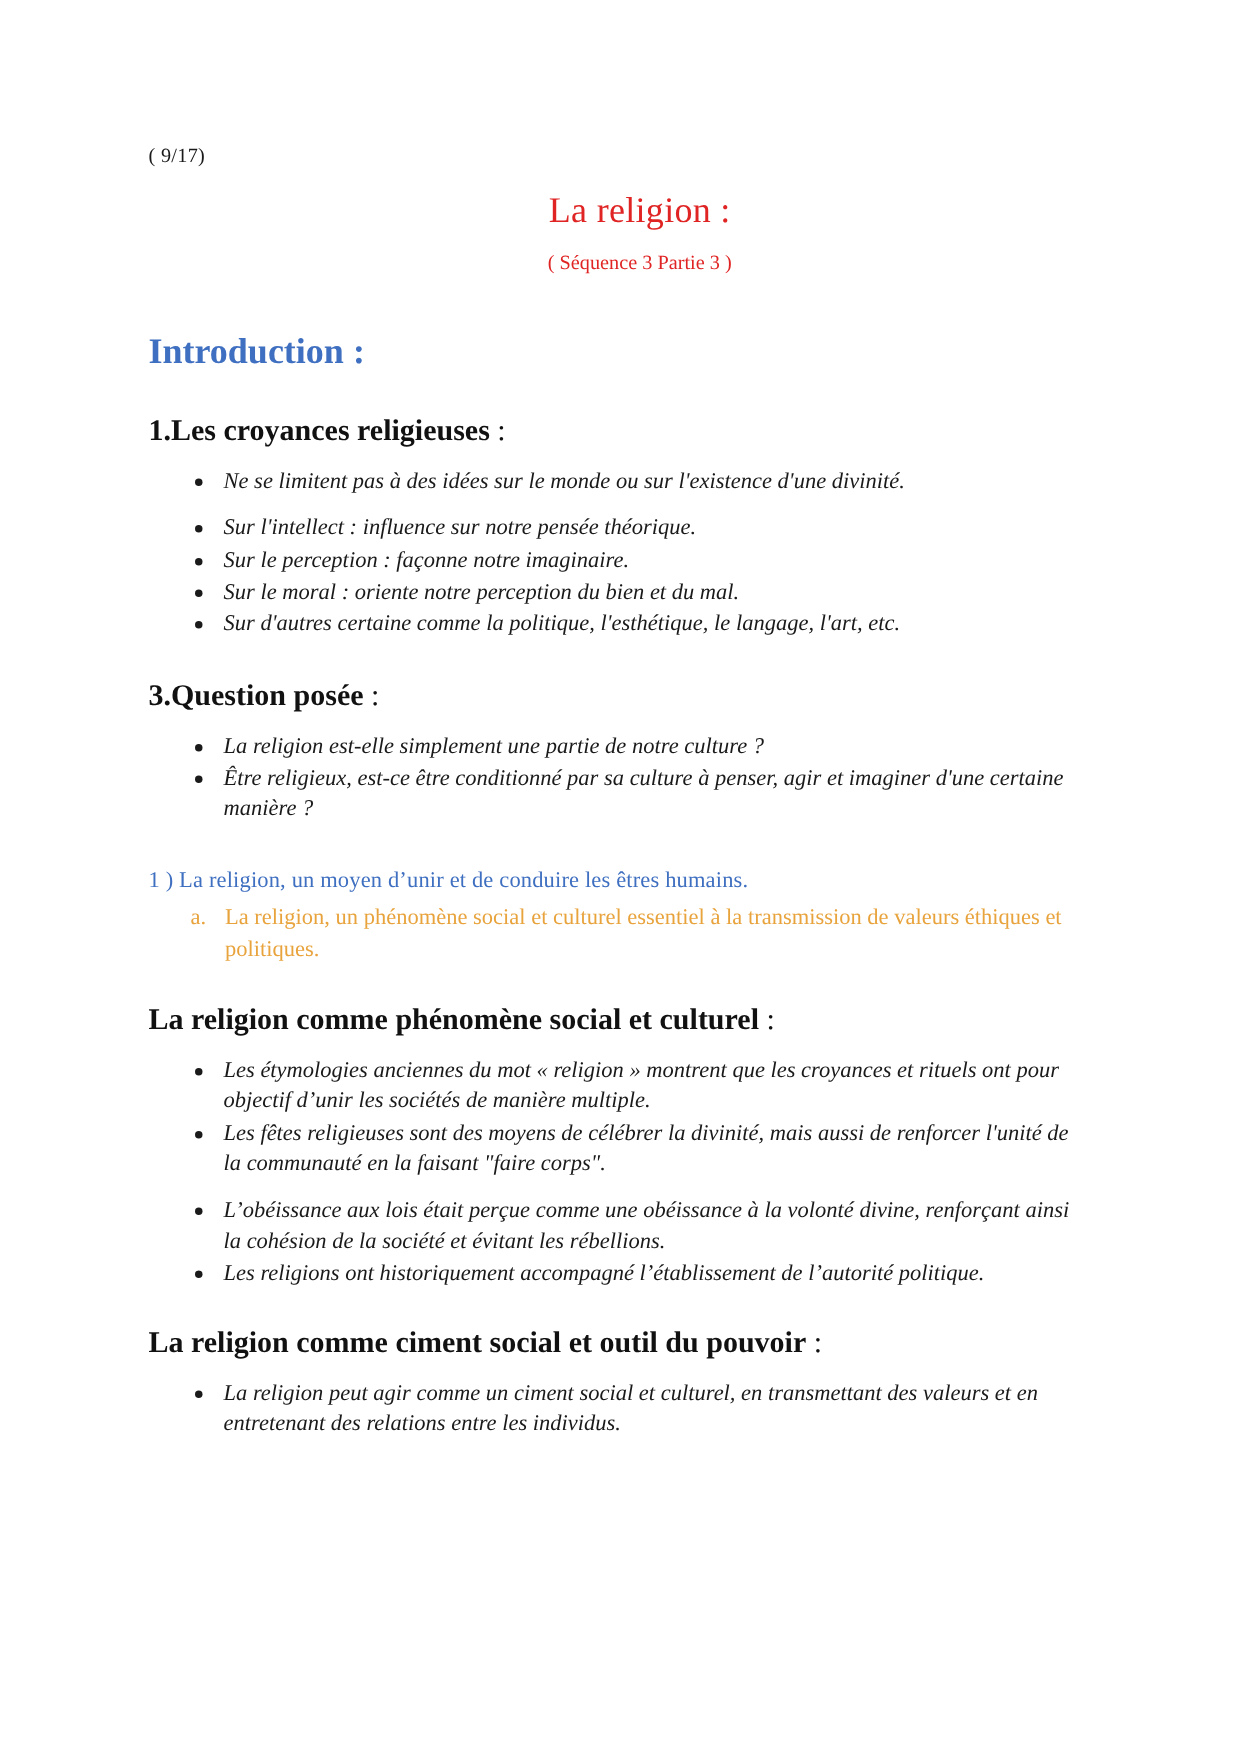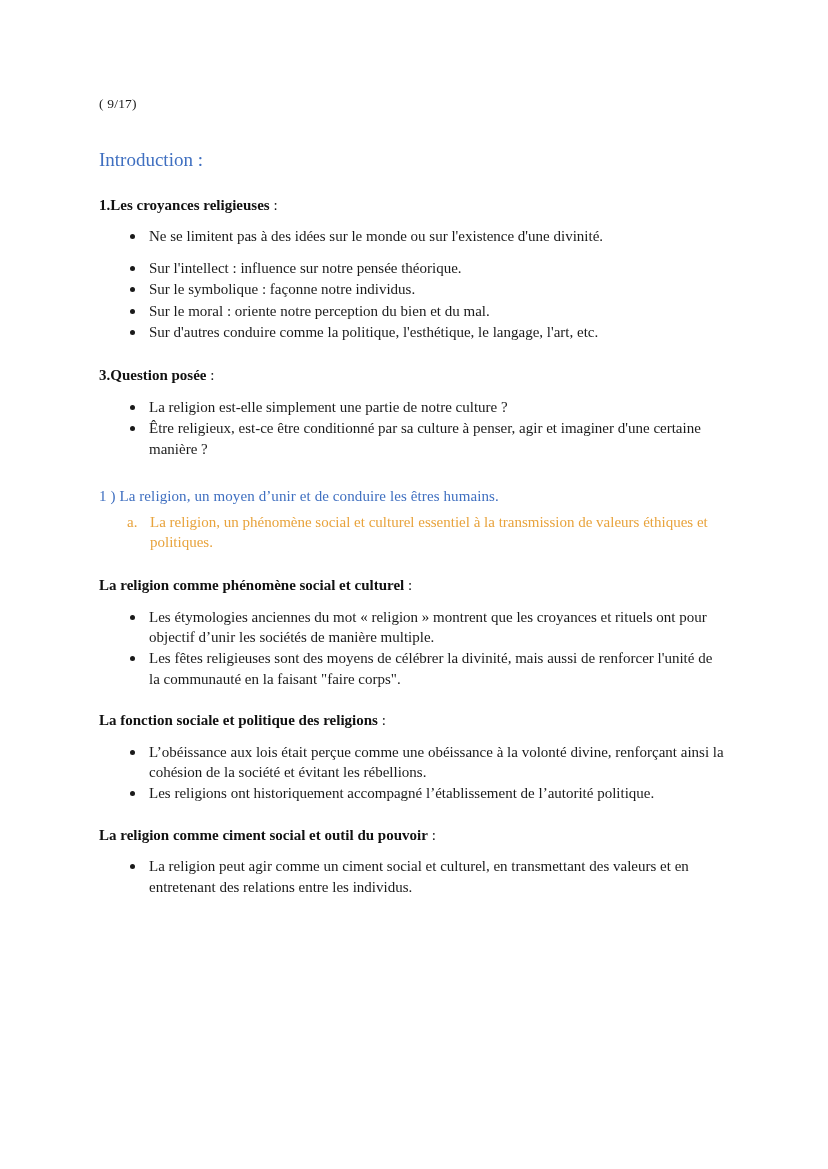--- a/index.html
+++ b/index.html
@@ -57,22 +57,22 @@
     color: #e02424;
     font-size: 13.5px;
     font-weight: 400;
     line-height: 1.3;
     margin: 10px 0 0 0;
   }
 
   
   .h-intro {
     color: #3f6fc0;
-    font-size: 19px;
-    font-weight: 400;
+    font-size: 24px;
+    font-weight: 700;
     line-height: 1.25;
     margin: 36px 0 0 0;
   }
   .h-section {
     color: #3f6fc0;
     font-size: 15px;
     font-weight: 400;
     line-height: 1.3;
     margin: 28px 0 0 0;
     letter-spacing: 0.1px;
@@ -88,21 +88,21 @@
     padding-left: 51px;
   }
   .sub-alpha .marker {
     position: absolute;
     left: 28px;
     top: 0;
   }
 
   
   .h-bold {
-    font-size: 15px;
+    font-size: 20px;
     font-weight: 700;
     line-height: 1.3;
     margin: 24px 0 0 0;
     color: #111111;
   }
   .h-bold .colon {
     font-weight: 400;
   }
   .h-bold.tight {
     margin-top: 22px;
@@ -114,73 +114,77 @@
     margin: 11px 0 0 0;
     padding: 0;
   }
   ul.bullets > li {
     position: relative;
     padding-left: 50px;
     font-size: 15px;
     line-height: 1.36;
     margin: 0 0 1px 0;
     color: #1a1a1a;
+    font-style: italic;
   }
   ul.bullets > li::before {
     content: "";
     position: absolute;
     left: 31px;
     top: 8px;
     width: 5px;
     height: 5px;
     border-radius: 50%;
     background: #1a1a1a;
   }
 </style>
 </head>
 <body>
 
 <div class="page">
   <div class="content">
 
     <div class="page-num">( 9/17)</div>
 
+    <div class="title-block">
+      <h1 class="doc-title">La religion :</h1>
+      <div class="doc-subtitle">( Séquence 3 Partie 3 )</div>
+    </div>
 
     <h2 class="h-intro">Introduction :</h2>
 
     <h3 class="h-bold"><span>1.Les croyances religieuses</span><span class="colon"> :</span></h3>
     <ul class="bullets">
       <li>Ne se limitent pas à des idées sur le monde ou sur l'existence d'une divinité.</li>
     </ul>
 
     <ul class="bullets">
       <li>Sur l'intellect : influence sur notre pensée théorique.</li>
-      <li>Sur le symbolique : façonne notre individus.</li>
+      <li>Sur le perception : façonne notre imaginaire.</li>
       <li>Sur le moral : oriente notre perception du bien et du mal.</li>
-      <li>Sur d'autres conduire comme la politique, l'esthétique, le langage, l'art, etc.</li>
+      <li>Sur d'autres certaine comme la politique, l'esthétique, le langage, l'art, etc.</li>
     </ul>
 
     <h3 class="h-bold"><span>3.Question posée</span><span class="colon"> :</span></h3>
     <ul class="bullets">
       <li>La religion est-elle simplement une partie de notre culture ?</li>
       <li>Être religieux, est-ce être conditionné par sa culture à penser, agir et imaginer d'une certaine manière ?</li>
     </ul>
 
     <h2 class="h-section">1 ) La religion, un moyen d’unir et de conduire les êtres humains.</h2>
     <div class="sub-alpha">
       <span class="marker">a.</span><span>La religion, un phénomène social et culturel essentiel à la transmission de valeurs éthiques et politiques.</span>
     </div>
 
     <h3 class="h-bold"><span>La religion comme phénomène social et culturel</span><span class="colon"> :</span></h3>
     <ul class="bullets">
       <li>Les étymologies anciennes du mot « religion » montrent que les croyances et rituels ont pour objectif d’unir les sociétés de manière multiple.</li>
       <li>Les fêtes religieuses sont des moyens de célébrer la divinité, mais aussi de renforcer l'unité de la communauté en la faisant "faire corps".</li>
     </ul>
 
-    <h3 class="h-bold tight"><span>La fonction sociale et politique des religions</span><span class="colon"> :</span></h3>
     <ul class="bullets">
       <li>L’obéissance aux lois était perçue comme une obéissance à la volonté divine, renforçant ainsi la cohésion de la société et évitant les rébellions.</li>
       <li>Les religions ont historiquement accompagné l’établissement de l’autorité politique.</li>
     </ul>
 
     <h3 class="h-bold tight"><span>La religion comme ciment social et outil du pouvoir</span><span class="colon"> :</span></h3>
     <ul class="bullets">
       <li>La religion peut agir comme un ciment social et culturel, en transmettant des valeurs et en entretenant des relations entre les individus.</li>
     </ul>
 

